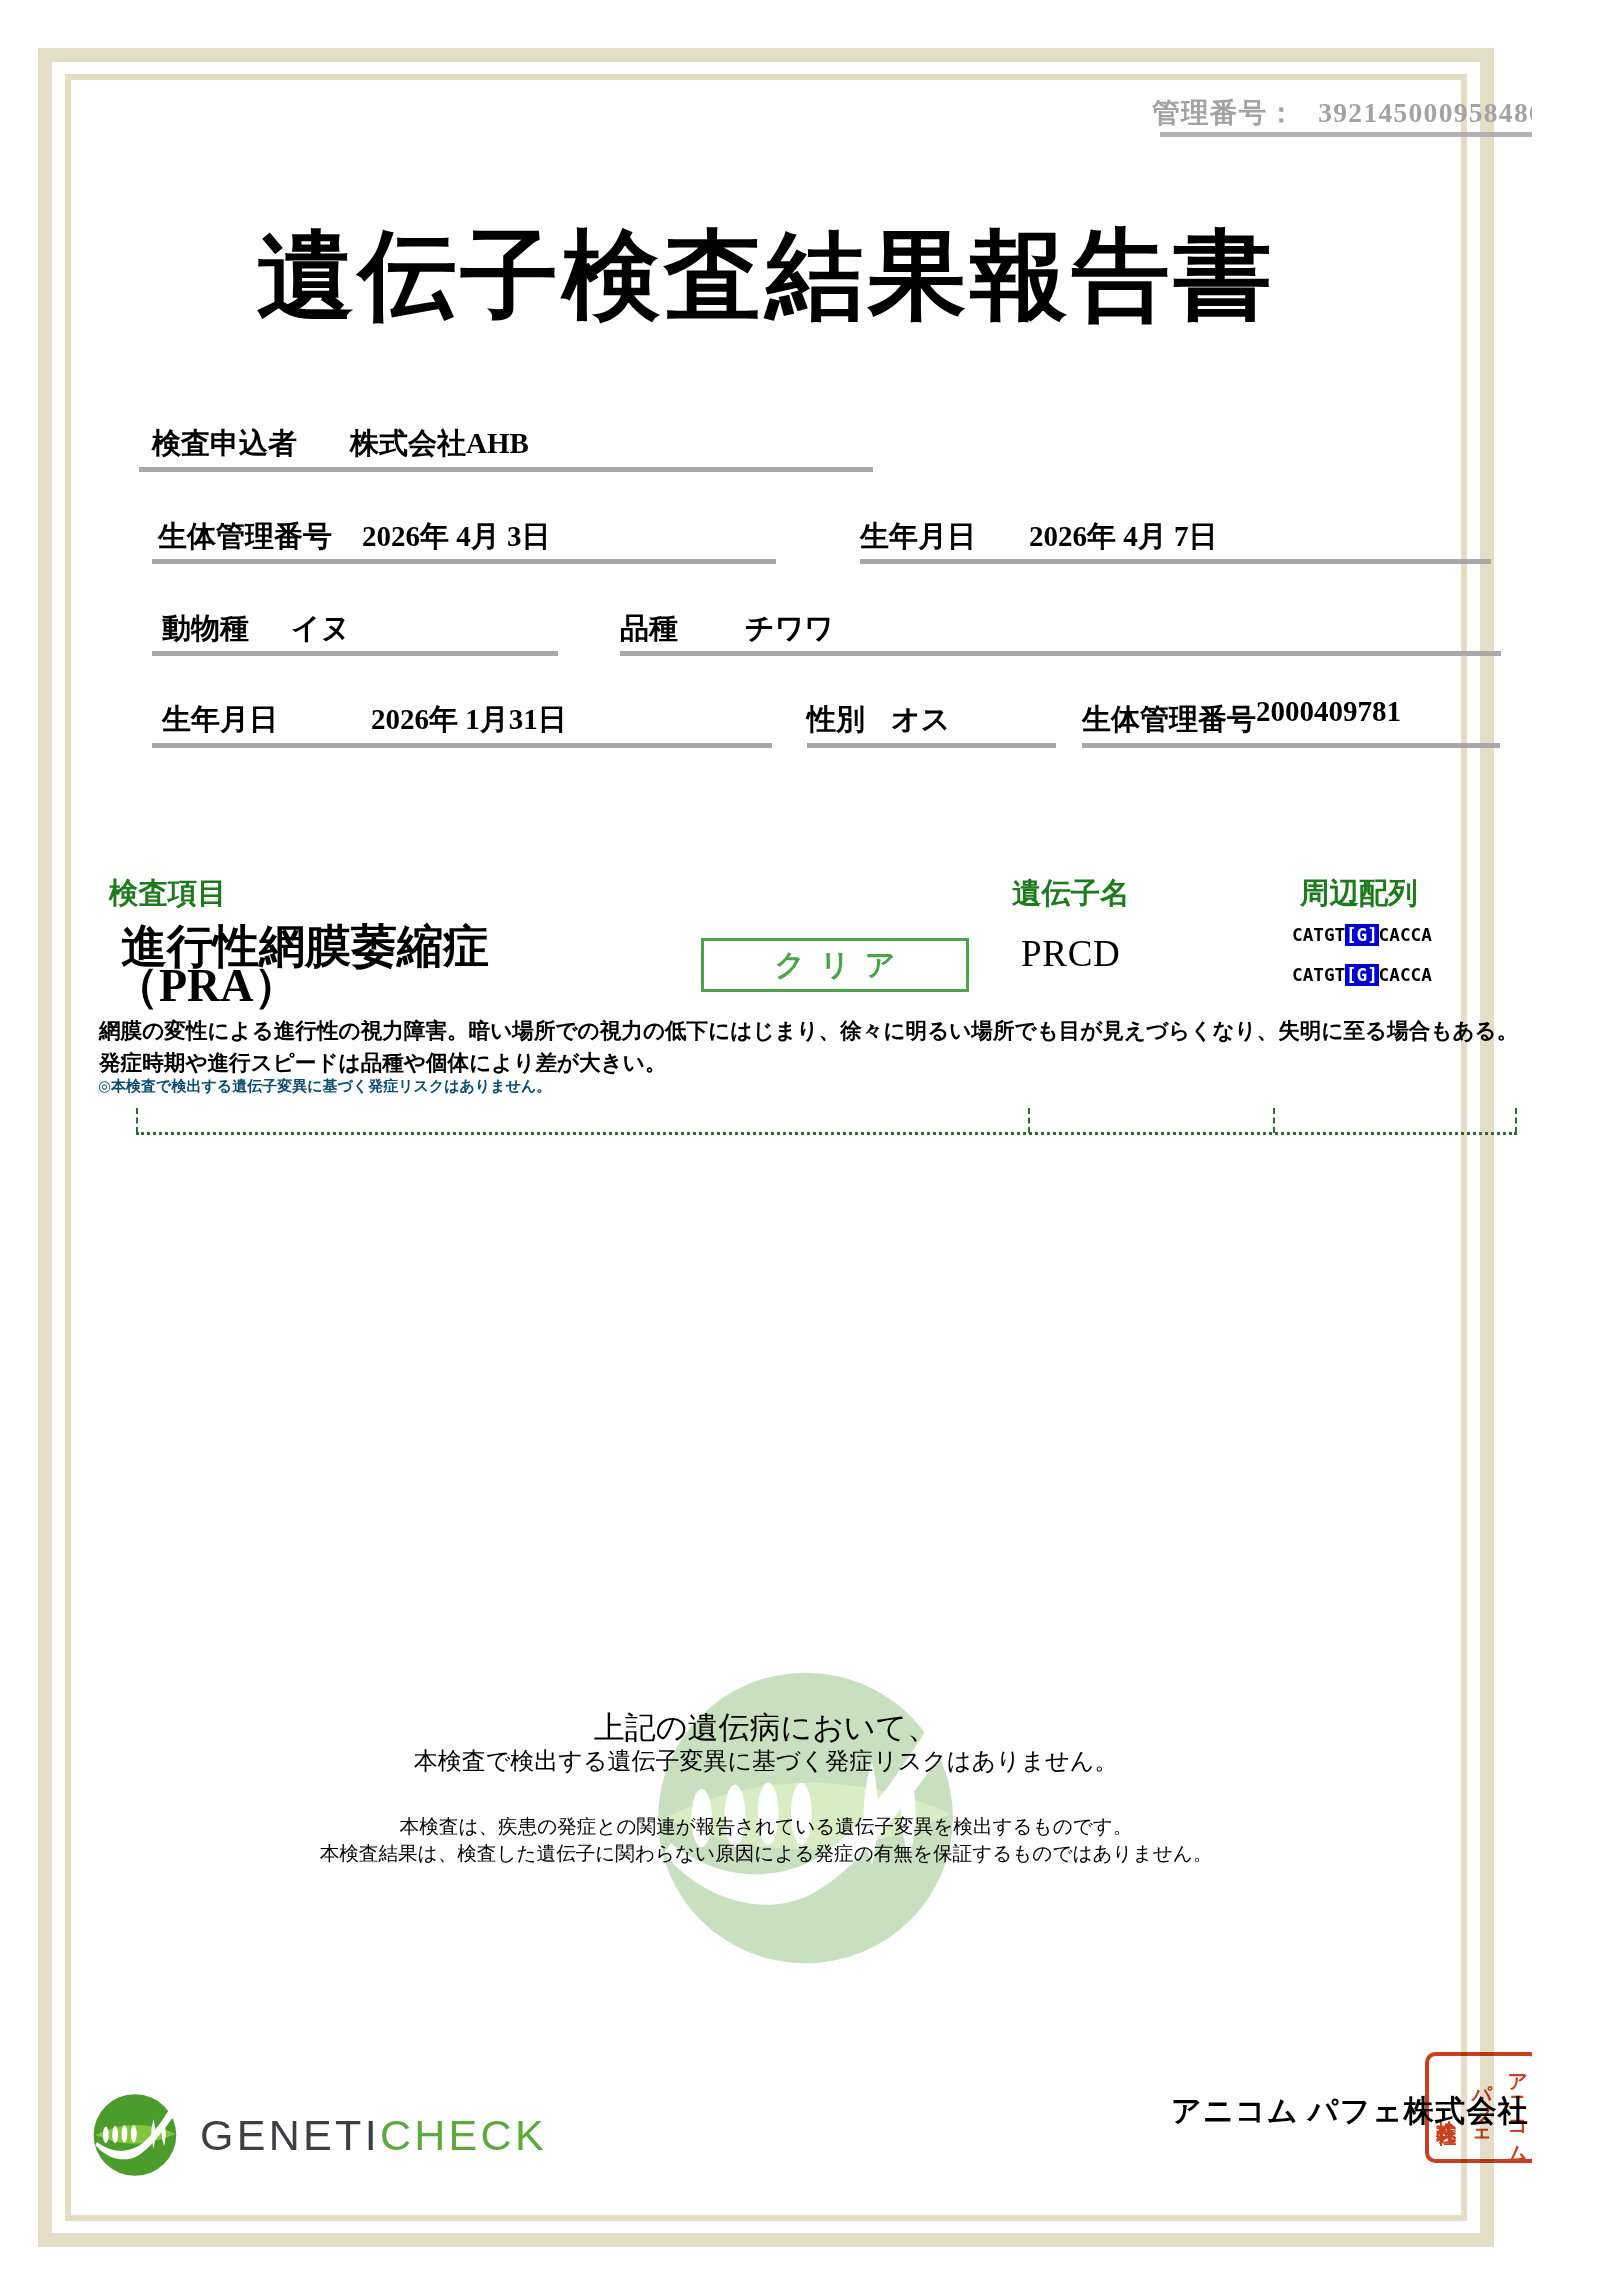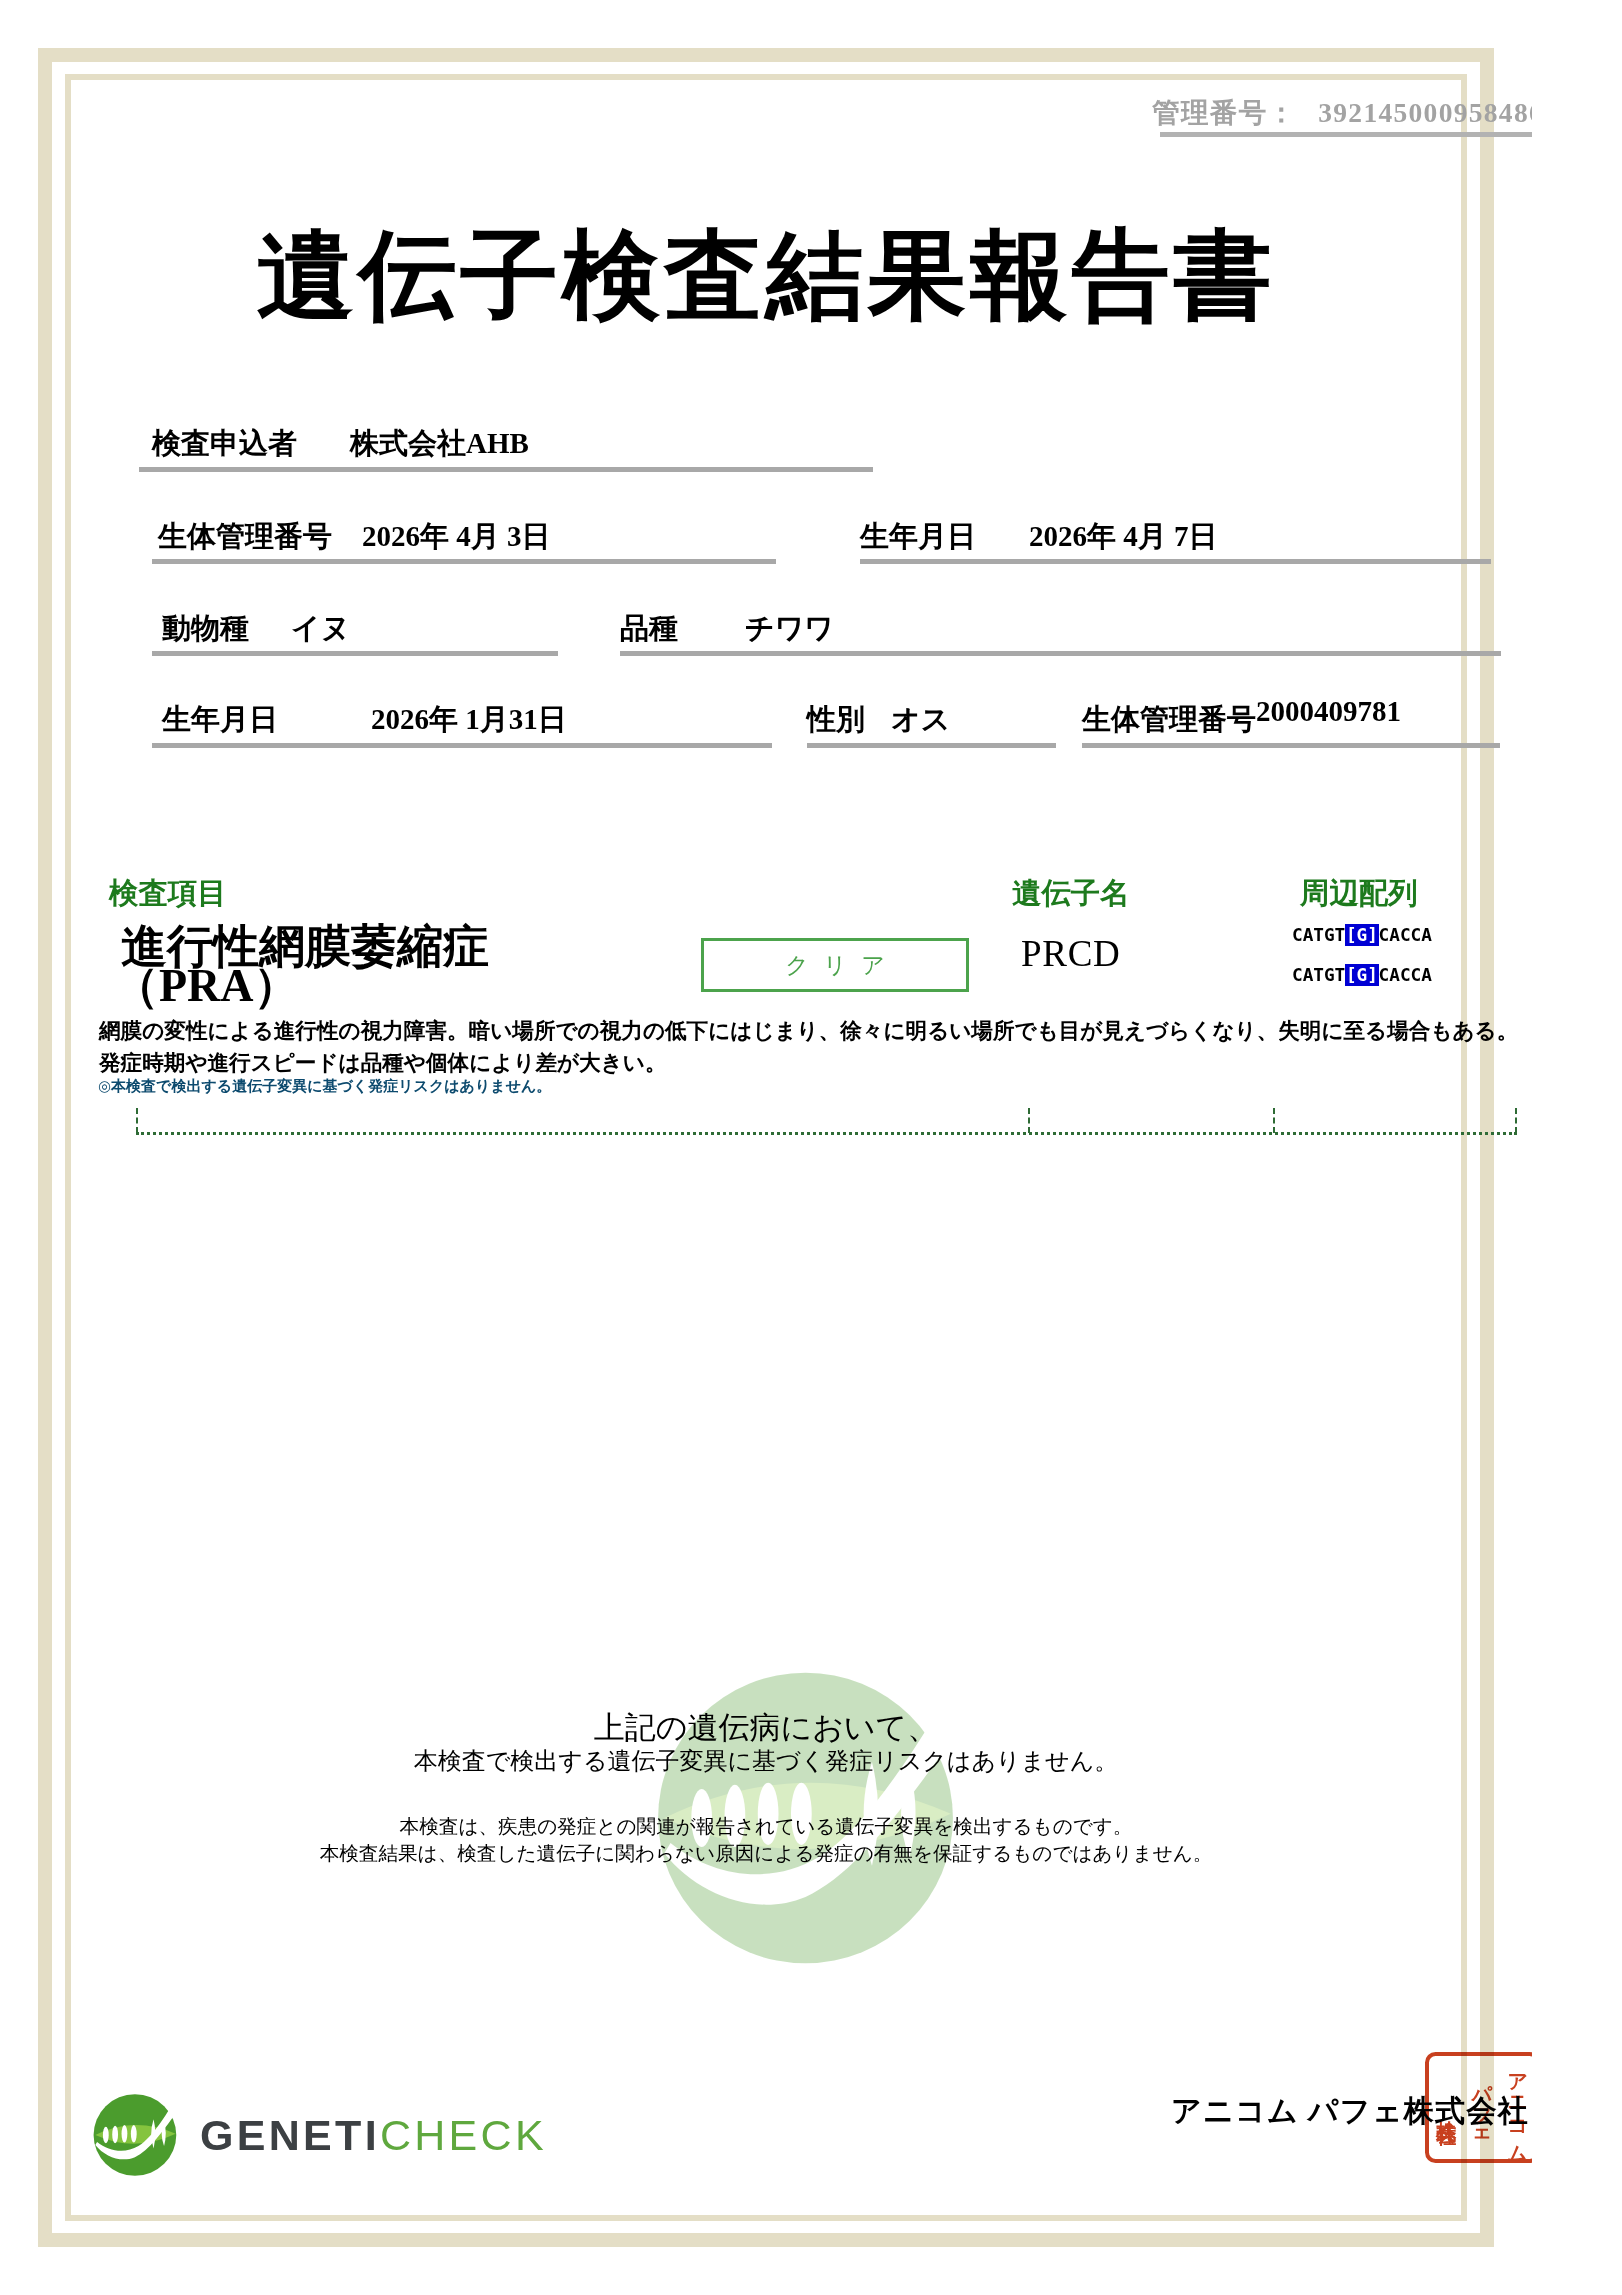--- a/index.html
+++ b/index.html
@@ -20,21 +20,21 @@
   .title{top:211px;left:0;width:100%;text-align:center;font-size:98px;font-weight:700;
          letter-spacing:3.9px;white-space:nowrap;}
   
   .flabel,.fvalue{font-size:29px;font-weight:700;white-space:nowrap;}
   .uline{height:4.6px;background:#a8a8a8;}
   
   .ghead{font-size:29.4px;font-weight:700;color:#1d7a1d;white-space:nowrap;}
   .item-name{font-size:46px;font-weight:700;white-space:nowrap;margin-left:18px;}
   .result-box{top:938px;left:701px;width:262px;height:48px;border:3.3px solid #4ca34c;
               display:flex;align-items:center;justify-content:center;}
-  .result-box span{color:#4ca34c;font-size:23px;font-weight:400;letter-spacing:14.4px;
+  .result-box span{color:#4ca34c;font-size:30px;font-weight:700;letter-spacing:14.4px;
                    padding-left:14.4px;white-space:nowrap;}
   .gene-name{font-size:37px;font-weight:400;letter-spacing:0.7px;white-space:nowrap;}
   .seq{font-family:"DejaVu Sans Mono","Liberation Mono",monospace;font-size:17.7px;
        font-weight:700;white-space:nowrap;letter-spacing:0px;}
   .seq .var{background:#0000d4;color:#ffffff;padding:0.7px 0.7px;}
   
   .desc{font-family:"Liberation Sans","DejaVu Sans",sans-serif;font-size:21.6px;
         font-weight:700;white-space:nowrap;}
   .desc-green{font-family:"Liberation Sans","DejaVu Sans",sans-serif;font-size:15px;
         font-weight:700;color:#0c4a6e;white-space:nowrap;}
@@ -46,21 +46,21 @@
   
   .sans{font-family:"Liberation Sans","DejaVu Sans",sans-serif;}
   .sum1{top:1707px;left:0;width:100%;text-align:center;font-size:31px;font-weight:500;white-space:nowrap;}
   .sum2{top:1745px;left:0;width:100%;text-align:center;font-size:24px;font-weight:500;white-space:nowrap;}
   .note1{top:1813px;left:0;width:100%;text-align:center;font-size:19.6px;font-weight:400;white-space:nowrap;}
   .note2{top:1840px;left:0;width:100%;text-align:center;font-size:19.6px;font-weight:400;white-space:nowrap;}
   
   .logo-mark{top:2087px;left:93px;width:99px;height:96px;}
   .logo-text{top:2111px;left:200px;font-size:43px;letter-spacing:3.3px;display:flex;
              font-family:"Liberation Sans","DejaVu Sans",sans-serif;white-space:nowrap;}
-  .logo-text .g1{color:#3c4043;font-weight:bold;}
+  .logo-text .g1{color:#3c4043;}
   .logo-text .g2{color:#5fa83e;}
   .company{top:2091px;left:1171px;font-size:30px;font-weight:700;letter-spacing:1.3px;white-space:nowrap;}
   .seal{top:2052px;left:1425px;width:107px;height:103px;border:4.6px solid #c8401f;
         border-radius:10.5px;display:flex;flex-direction:row-reverse;justify-content:space-around;
         align-items:center;mix-blend-mode:multiply;background:rgba(255,255,255,0);}
   .seal .col{writing-mode:vertical-rl;text-orientation:upright;color:#c8401f;
              font-size:20px;font-weight:700;line-height:1;letter-spacing:1.3px;white-space:nowrap;}
 </style>
 </head>
 <body>

